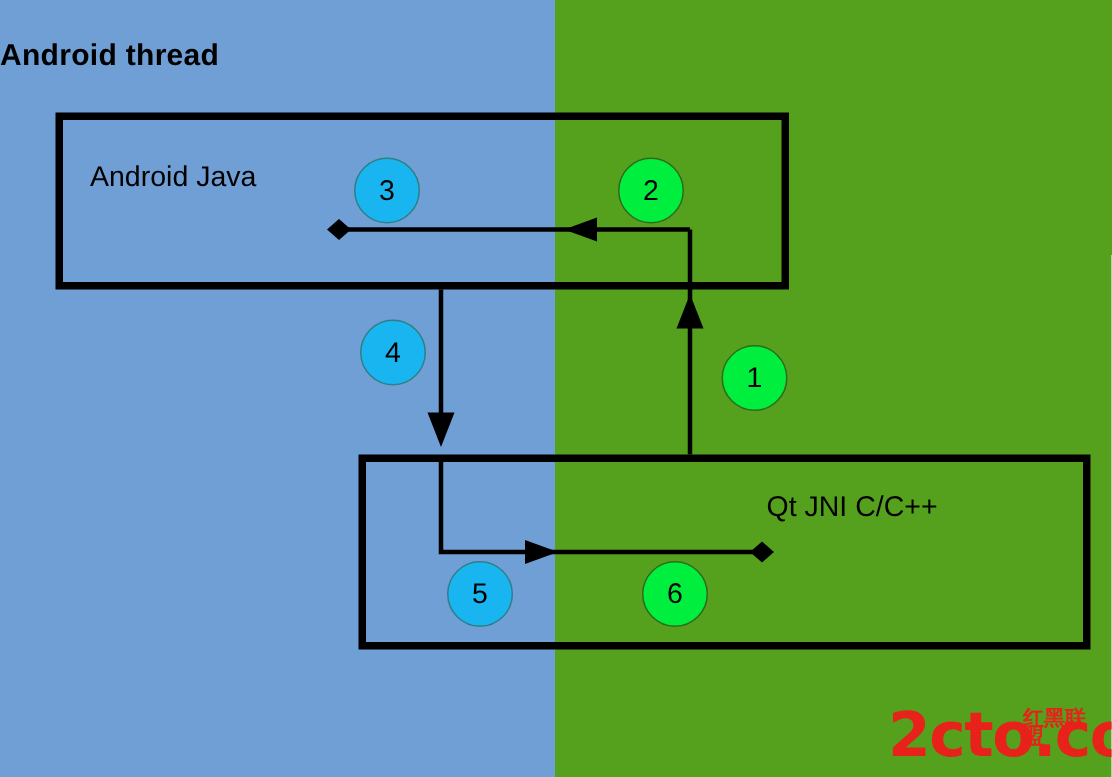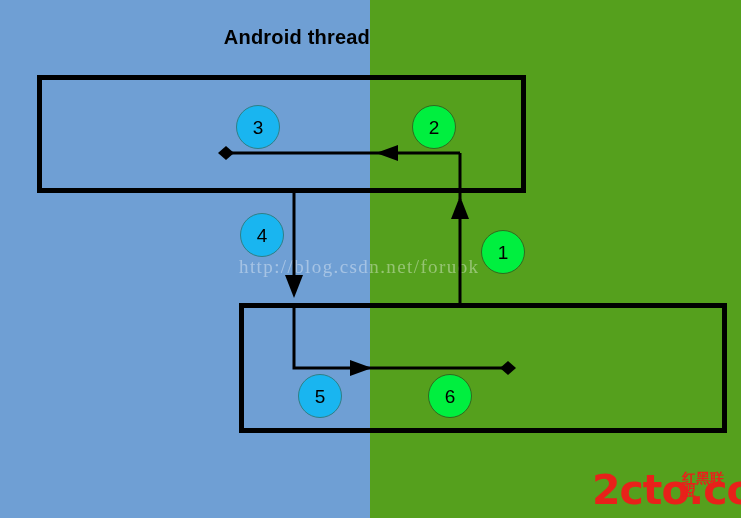--- a/index.html
+++ b/index.html
@@ -27,21 +27,21 @@
     background: #55a01d;
   }
   .col-title {
     position: absolute;
     font-size: 20px;
     font-weight: bold;
     color: #000000;
     letter-spacing: 0.2px;
     white-space: nowrap;
   }
-  #title-android { left: 0; top: 26px; width: 370px; text-align: right; }
+  #title-android { left: 0; top: 26px; width: 370px; text-align: left; }
   #title-qt { left: 370px; top: 26px; width: 371px; text-align: center; }
 
   .box {
     position: absolute;
     border: 5px solid #000000;
     box-sizing: border-box;
     background: transparent;
   }
   #box-android-java {
     left: 37px; top: 75px;
@@ -129,25 +129,26 @@
 </head>
 <body>
 
 <div id="stage">
 
   <div class="bg-left"></div>
   <div class="bg-right"></div>
 
   <div class="col-title" id="title-android">Android thread</div>
 
-  <div id="watermark">http://blog.csdn.net/foruok</div>
 
   <div class="box" id="box-android-java"></div>
   <div class="box" id="box-qt-jni"></div>
 
+  <div class="box-label" id="label-android-java">Android Java</div>
+  <div class="box-label" id="label-qt-jni">Qt JNI C/C++</div>
 
   <svg id="arrow-layer" viewBox="0 0 741 518" width="741" height="518">
 
     <g>
       <path d="M 460 153 L 222 153" stroke="#000000" stroke-width="3" fill="none"></path>
       <path d="M 460 153 L 460 200" stroke="#000000" stroke-width="3" fill="none"></path>
       <polygon points="376,153 398,145 398,161" fill="#000000"></polygon>
       <polygon points="218,153 226,146 234,153 226,160" fill="#000000"></polygon>
     </g>
 

